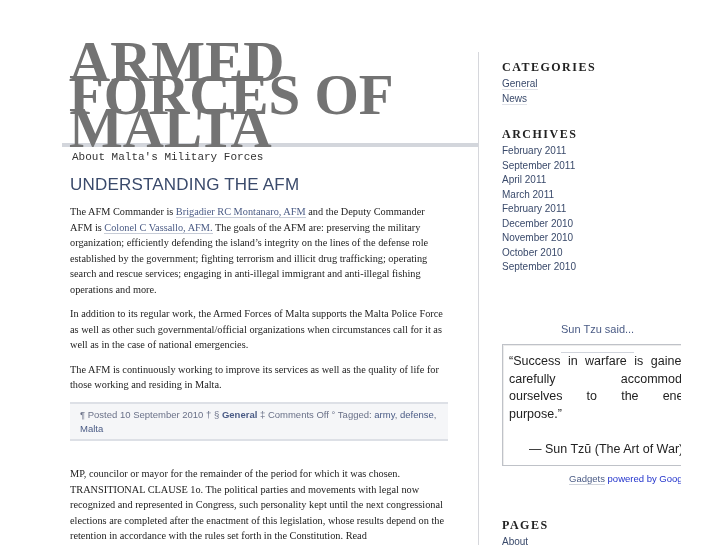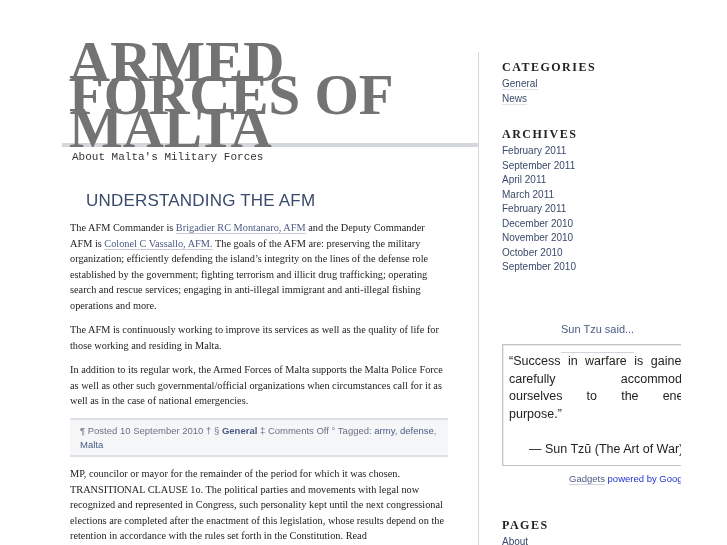--- a/index.html
+++ b/index.html
@@ -15,21 +15,21 @@
     font-size: 57px; line-height: 33px; color: #737373;
     margin: 0; padding-left: 7px; padding-top: 5px; letter-spacing: 0px;
     font-weight: bold;
   }
   .title-bar { height: 4px; background: #d3d6dc; margin-top: -1px; width: 416px; }
   .tagline { font-family: Liberation Mono, monospace; font-size: 11px; color: #333; padding-left: 10px; margin-top: 4px; }
   .divider-v { position: absolute; left: 478px; top: 52px; width: 1px; height: 493px; background: #d6d7dc; }
 
   .post-title {
     font-family: "Liberation Sans", sans-serif; font-size: 17px; color: #3a4a6b;
-    margin: 16px; font-weight: normal; letter-spacing: 0.2px;
+    margin: 0; font-weight: normal; letter-spacing: 0.2px;
   }
   .post-body p { font-size: 10.3px; line-height: 15.5px; margin: 8px 0 9px 0; color: #222; }
   .post-body a { color: #4a5b85; text-decoration: none; border-bottom: 1px solid #c7ccd7; }
   .post-meta {
     background: #f5f6f8; border-top: 2px solid #dde0e6; border-bottom: 2px solid #dde0e6;
     font-family: "Liberation Sans", sans-serif; font-size: 9.5px; color: #6a7188;
     text-align: left; line-height: 14px; padding: 4px 10px 3px 10px; margin-top: 4px;
   }
   .post-meta .strong { color: #4a5b85; font-weight: bold; }
   .post-meta .tag { color: #4a5b85; }
@@ -82,22 +82,22 @@
   <div class="title-bar"></div>
   <div class="tagline">About Malta's Military Forces</div>
 </div>
 
 <div class="divider-v"></div>
 
 <div id="post1">
   <h2 class="post-title">UNDERSTANDING THE AFM</h2>
   <div class="post-body">
     <p><span>The AFM Commander is </span><a>Brigadier RC Montanaro, AFM</a><span> and the Deputy Commander AFM is </span><a>Colonel C Vassallo, AFM.</a><span>  The goals of the AFM are: preserving the military organization; efficiently defending the island’s integrity on the lines of the defense role established by the government; fighting terrorism and illicit drug trafficking; operating search and rescue services; engaging in anti-illegal immigrant and anti-illegal fishing operations and more.</span></p>
+    <p>In addition to its regular work, the Armed Forces of Malta supports the Malta Police Force as well as other such governmental/official organizations when circumstances call for it as well as in the case of national emergencies.</p>
     <p>The AFM is continuously working to improve its services as well as the quality of life for those working and residing in Malta.</p>
-    <p>In addition to its regular work, the Armed Forces of Malta supports the Malta Police Force as well as other such governmental/official organizations when circumstances call for it as well as in the case of national emergencies.</p>
   </div>
   <div class="post-meta">
     <span>¶ Posted 10 September 2010</span><span> † § </span><span class="strong">General</span><span> ‡ </span><span>Comments Off</span><span>  ° Tagged: </span><span class="tag">army</span>, <span class="tag">defense</span>, <span class="tag">Malta</span>
   </div>
 </div>
 
 <div id="post2">
   <div class="post-body">
     <p>MP, councilor or mayor for the remainder of the period for which it was chosen. TRANSITIONAL CLAUSE 1o. The political parties and movements with legal now recognized and represented in Congress, such personality kept until the next congressional elections are completed after the enactment of this legislation, whose results depend on the retention in accordance with the rules set forth in the Constitution. Read</p>
   </div>

